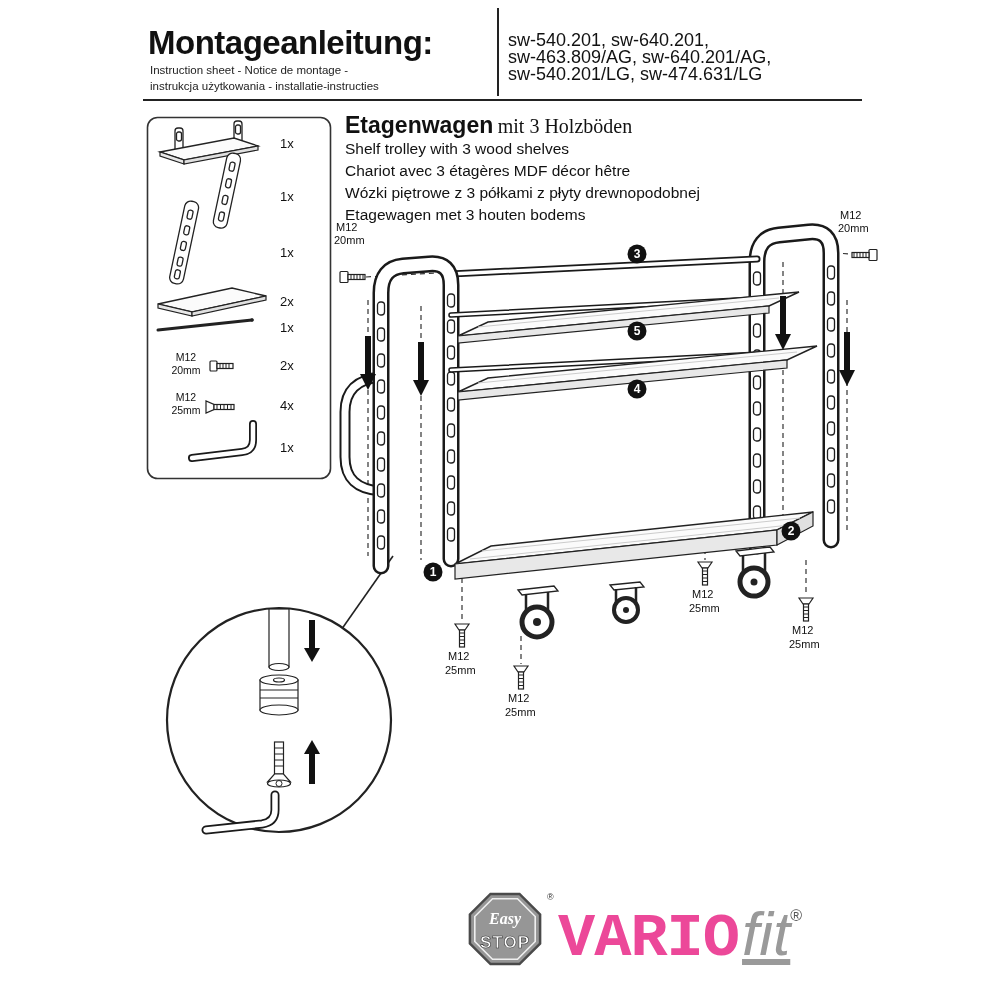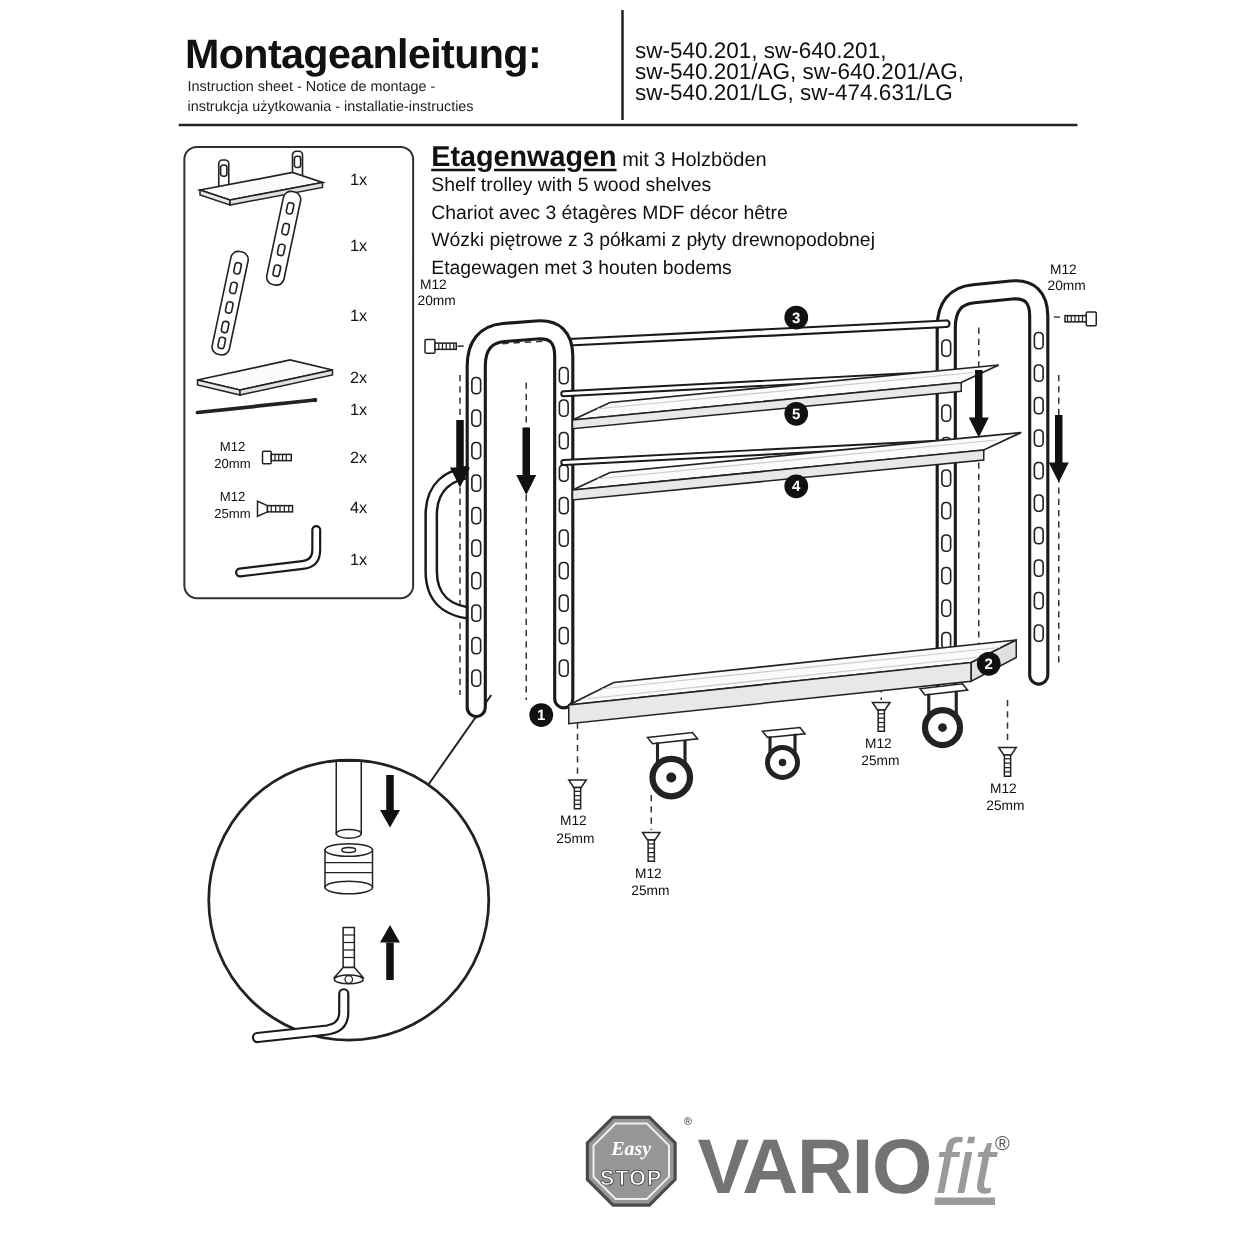--- a/index.html
+++ b/index.html
@@ -11,22 +11,22 @@
   .hdr-title { position:absolute; left:148px; top:24px; font-size:33px; font-weight:700; letter-spacing:-0.5px; }
   .hdr-sub   { position:absolute; left:150px; font-size:11.5px; color:#222; }
   .hdr-sub1  { top:64px; }
   .hdr-sub2  { top:80px; }
   .hdr-vline { position:absolute; left:497px; top:8px; width:2px; height:88px; background:#222; }
   .hdr-codes { position:absolute; left:508px; top:32px; font-size:18px; line-height:17px; color:#111; }
   .hdr-rule  { position:absolute; left:143px; top:99px; width:719px; height:2px; background:#222; }
 
   
   .prod-title  { position:absolute; left:345px; top:112px; }
-  .prod-main   { font-size:23px; font-weight:700;text-decoration:underline; }
-  .prod-suffix { font-size:16px; font-weight:400; }
+  .prod-main   { font-size:23px; font-weight:700; }
+  .prod-suffix { font-size:20px; font-weight:400;font-family:Liberation Serif, serif; }
   .prod-line   { position:absolute; left:345px; font-size:15.5px; }
   .pl0 { top:140px; } .pl1 { top:162px; } .pl2 { top:184px; } .pl3 { top:206px; }
 
   
   svg { font-family:"Liberation Sans",sans-serif; }
   .frame-o { fill:none; stroke:#1a1a1a; stroke-width:17; stroke-linejoin:round; stroke-linecap:round; }
   .frame-i { fill:none; stroke:#fff; stroke-width:12; stroke-linejoin:round; stroke-linecap:round; }
   .tube-o  { fill:none; stroke:#1a1a1a; stroke-width:11; stroke-linecap:round; }
   .tube-i  { fill:none; stroke:#fff; stroke-width:7;  stroke-linecap:round; }
   .key-o   { fill:none; stroke:#1a1a1a; stroke-width:9;   stroke-linecap:round; }
@@ -55,51 +55,51 @@
   .wheel { fill:#fff; stroke:#222; stroke-width:5; }
   .wheel-s { fill:#fff; stroke:#222; stroke-width:4; }
   .hub  { fill:#222; }
   .fork { stroke:#222; stroke-width:2.5; fill:none; }
   .plate{ fill:#fff; stroke:#222; stroke-width:1.3; }
   .box-border { fill:none; stroke:#333; stroke-width:1.6; }
   .circle-view { fill:#fff; stroke:#222; stroke-width:2.2; }
 
   
   .brand { position:absolute; left:558px; top:898px; white-space:nowrap; }
-  .brand-vario { font-size:62px; font-weight:700; color:#737373; letter-spacing:-1px; }
+  .brand-vario { font-size:62px; font-weight:700; color:#ec4899; letter-spacing:-1px;font-family:Liberation Mono, monospace; }
   .brand-fit   { font-size:62px; font-style:italic; font-weight:500; color:#9a9a9a; margin-left:3px;text-decoration:underline; }
   .brand-reg   { font-size:16px; color:#555; vertical-align:34px; }
   .easy-txt { font-size:16px; font-style:italic; font-weight:700; fill:#fff; text-anchor:middle; font-family:"Liberation Serif",serif; }
   .stop-txt { font-size:17px; font-weight:900; fill:#fff; text-anchor:middle; letter-spacing:1px; stroke:#333; stroke-width:0.6; }
   .reg-txt  { font-size:9px; fill:#333; }
 </style>
 </head>
 <body>
 
 <div class="page">
 
   <div>
     <div class="hdr-title">Montageanleitung:</div>
     <div class="hdr-sub hdr-sub1">Instruction sheet - Notice de montage  -</div>
     <div class="hdr-sub hdr-sub2">instrukcja użytkowania - installatie-instructies</div>
     <div class="hdr-vline"></div>
     <div class="hdr-codes">
       <div>sw-540.201, sw-640.201,</div>
-      <div>sw-540.201/AG, sw-640.201/AG,</div>
+      <div>sw-463.809/AG, sw-640.201/AG,</div>
       <div>sw-540.201/LG, sw-474.631/LG</div>
     </div>
     <div class="hdr-rule"></div>
   </div>
 
   <div>
     <div class="prod-title">
       <span class="prod-main">Etagenwagen</span>
       <span class="prod-suffix">mit 3 Holzböden</span>
     </div>
-    <div class="prod-line pl0">Shelf trolley with 5 wood shelves</div>
+    <div class="prod-line pl0">Shelf trolley with 3 wood shelves</div>
     <div class="prod-line pl1">Chariot avec 3 étagères MDF décor hêtre</div>
     <div class="prod-line pl2">Wózki piętrowe z 3 półkami z płyty drewnopodobnej</div>
     <div class="prod-line pl3">Etagewagen met 3 houten bodems</div>
   </div>
 
   <svg class="abs" style="left:146px;top:116px" width="186" height="364" viewBox="0 0 186 364">
     <defs>
       <rect id="slotP" width="5" height="9" rx="2"></rect>
       <g id="pscrewH">
         <rect class="scr" x="0" y="-5" width="7" height="10" rx="1"></rect>

